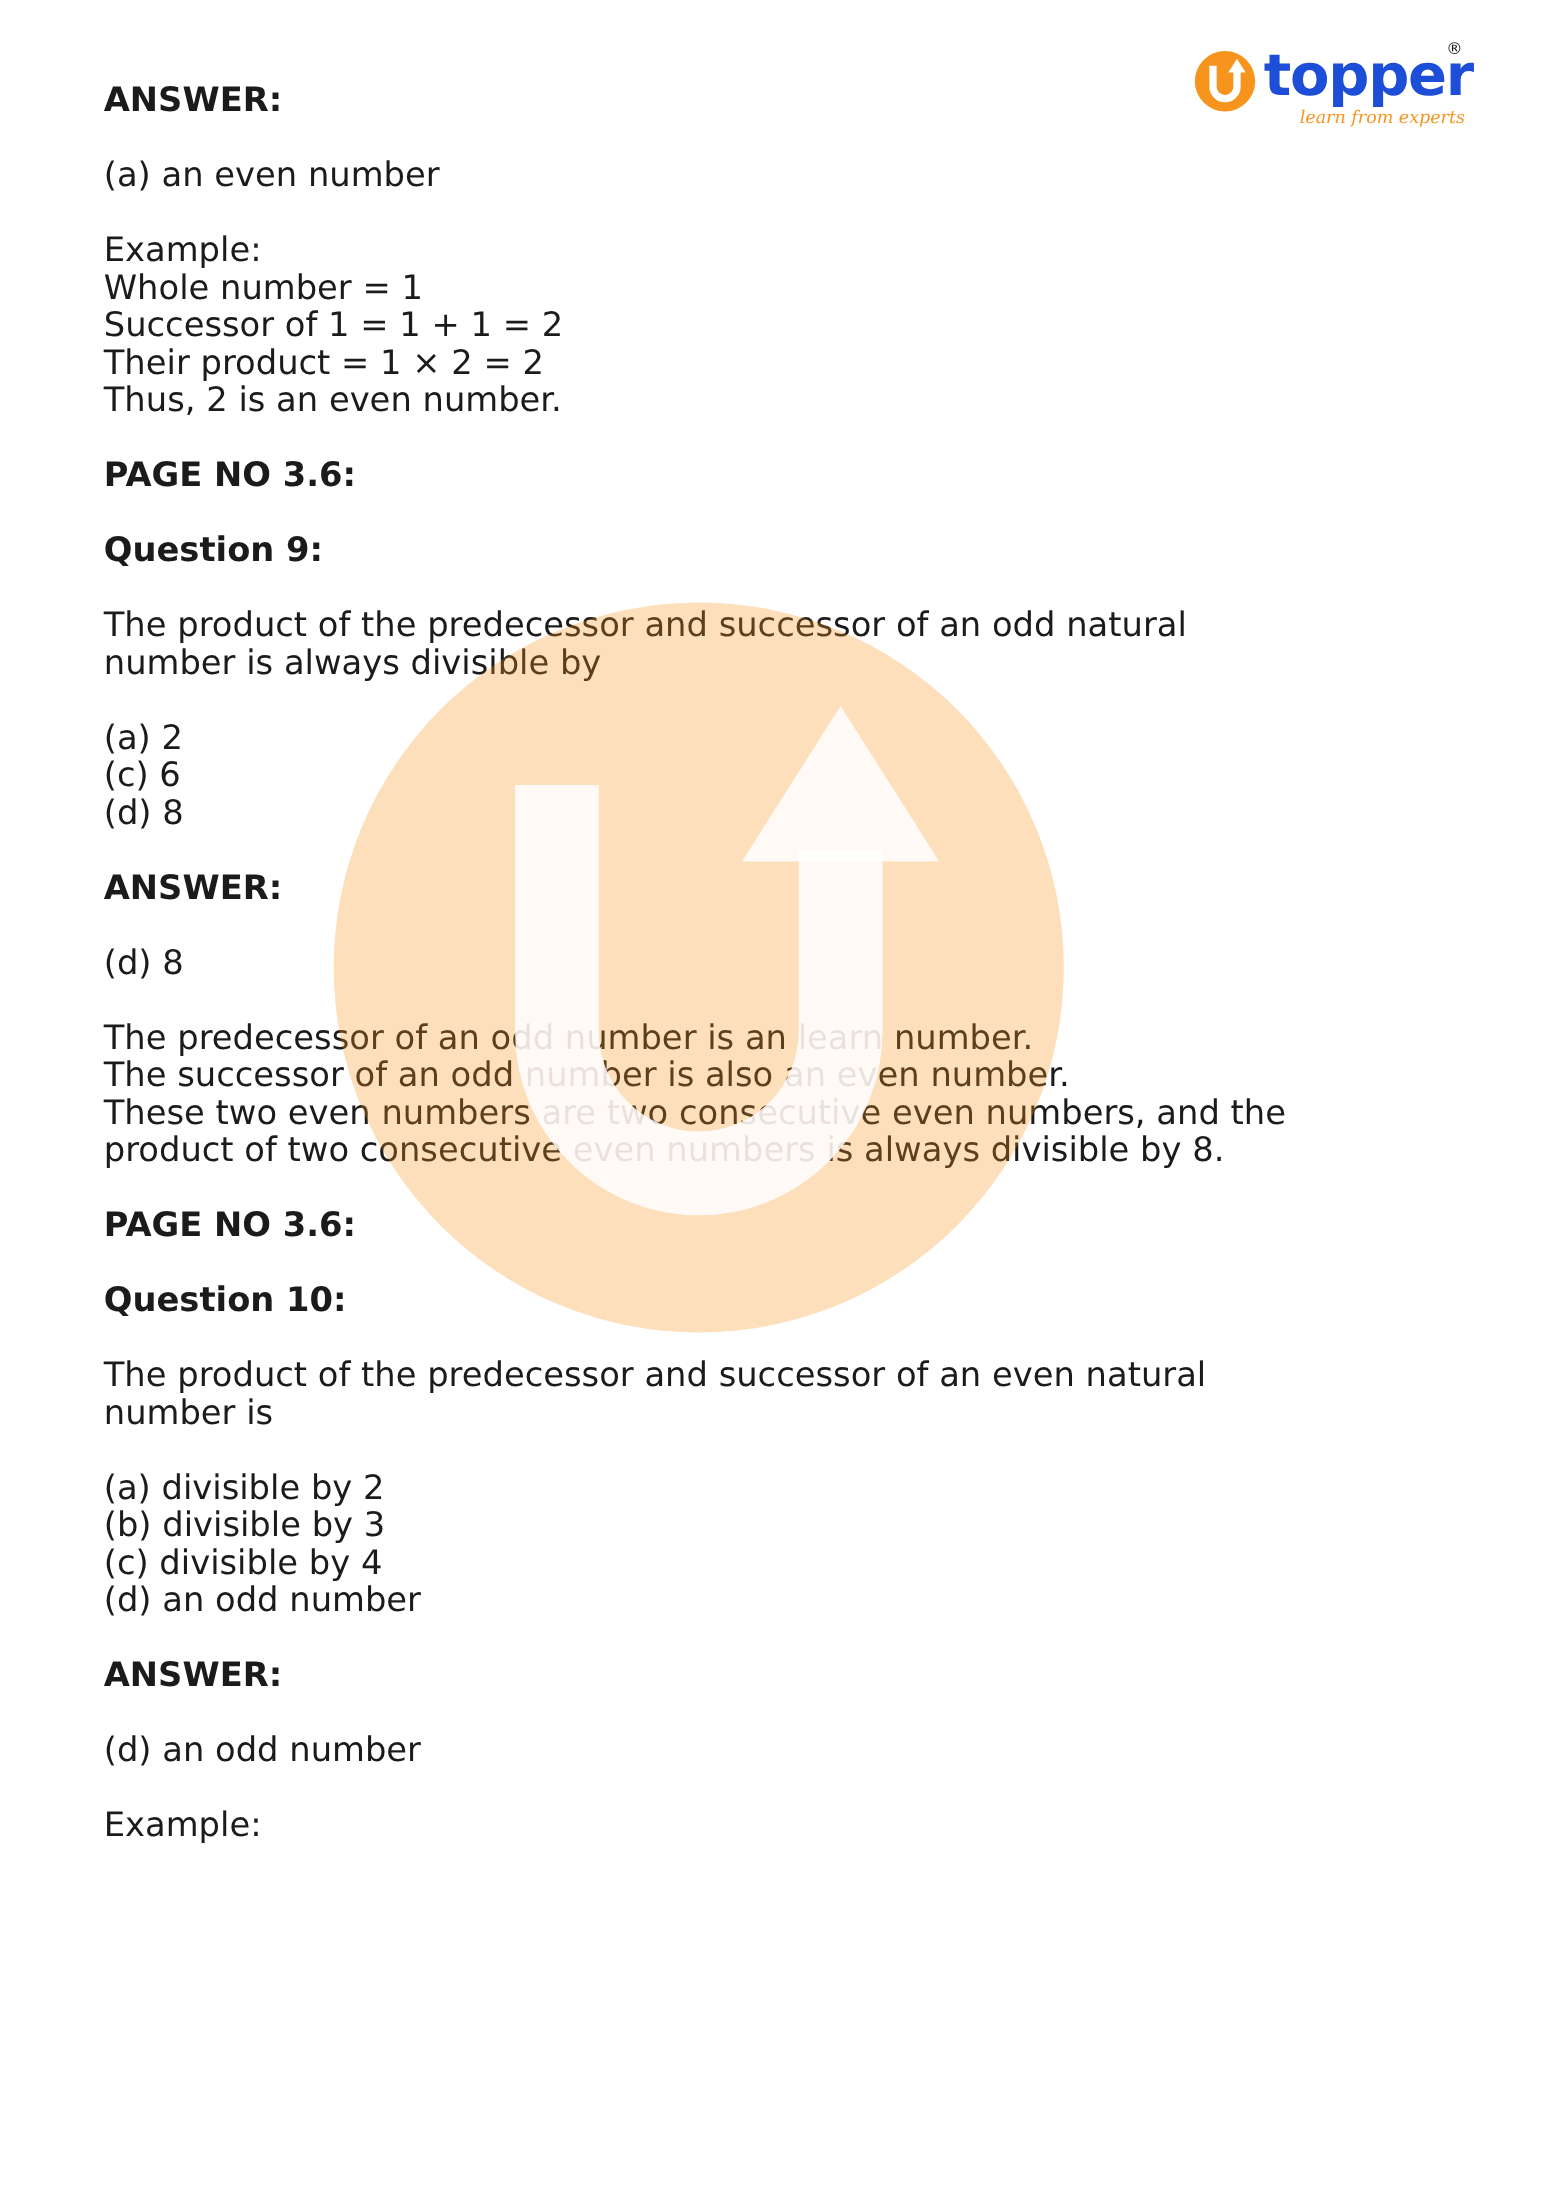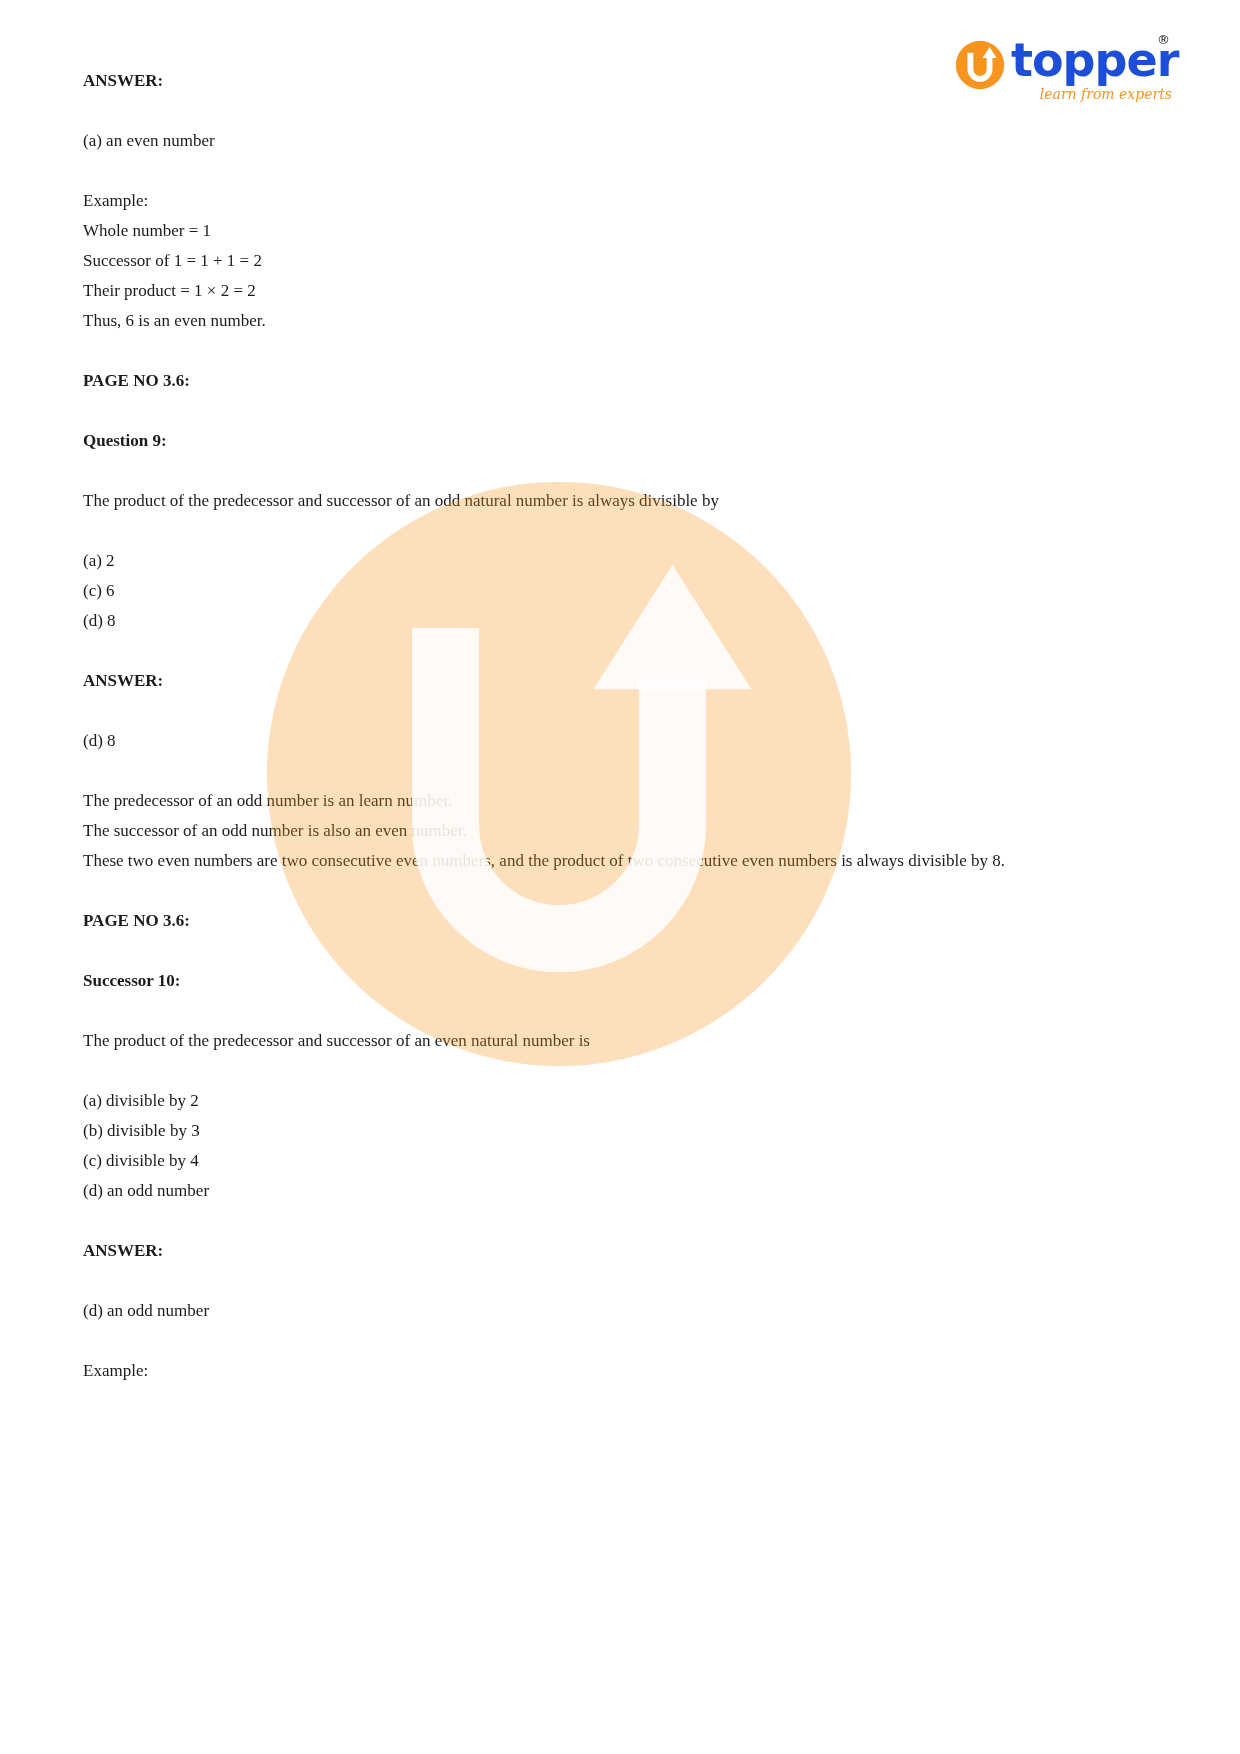--- a/index.html
+++ b/index.html
@@ -13,24 +13,23 @@
     position: relative;
     overflow: hidden;
     font-family: "DejaVu Sans", sans-serif;
     color: #1b1b1b;
   }
   .page-content {
     position: absolute;
     left: 83px;
     top: 66px;
     width: 952px;
-    font-size: 17px;
+    font-size: 27px;
     line-height: 30px;
     z-index: 1;
-    font-family: Liberation Serif, serif;
   }
   .block { margin: 0 0 30px 0; }
   .block.bold { font-weight: bold; }
   .line { min-height: 30px; }
 
   
   .watermark {
     position: absolute;
     left: 263px;
     top: 478px;
@@ -93,21 +92,21 @@
       <div class="line">ANSWER:</div>
     </div>
     <div class="block">
       <div class="line">(a) an even number</div>
     </div>
     <div class="block">
       <div class="line">Example:</div>
       <div class="line">Whole number = 1</div>
       <div class="line">Successor of 1 = 1 + 1 = 2</div>
       <div class="line">Their product = 1 × 2 = 2</div>
-      <div class="line">Thus, 6 is an even number.</div>
+      <div class="line">Thus, 2 is an even number.</div>
     </div>
     <div class="block bold">
       <div class="line">PAGE NO 3.6:</div>
     </div>
     <div class="block bold">
       <div class="line">Question 9:</div>
     </div>
     <div class="block">
       <div class="line">The product of the predecessor and successor of an odd natural number is always divisible by</div>
     </div>
@@ -124,21 +123,21 @@
     </div>
     <div class="block">
       <div class="line">The predecessor of an odd number is an learn number.</div>
       <div class="line">The successor of an odd number is also an even number.</div>
       <div class="line">These two even numbers are two consecutive even numbers, and the product of two consecutive even numbers is always divisible by 8.</div>
     </div>
     <div class="block bold">
       <div class="line">PAGE NO 3.6:</div>
     </div>
     <div class="block bold">
-      <div class="line">Successor 10:</div>
+      <div class="line">Question 10:</div>
     </div>
     <div class="block">
       <div class="line">The product of the predecessor and successor of an even natural number is</div>
     </div>
     <div class="block">
       <div class="line">(a) divisible by 2</div>
       <div class="line">(b) divisible by 3</div>
       <div class="line">(c) divisible by 4</div>
       <div class="line">(d) an odd number</div>
     </div>

